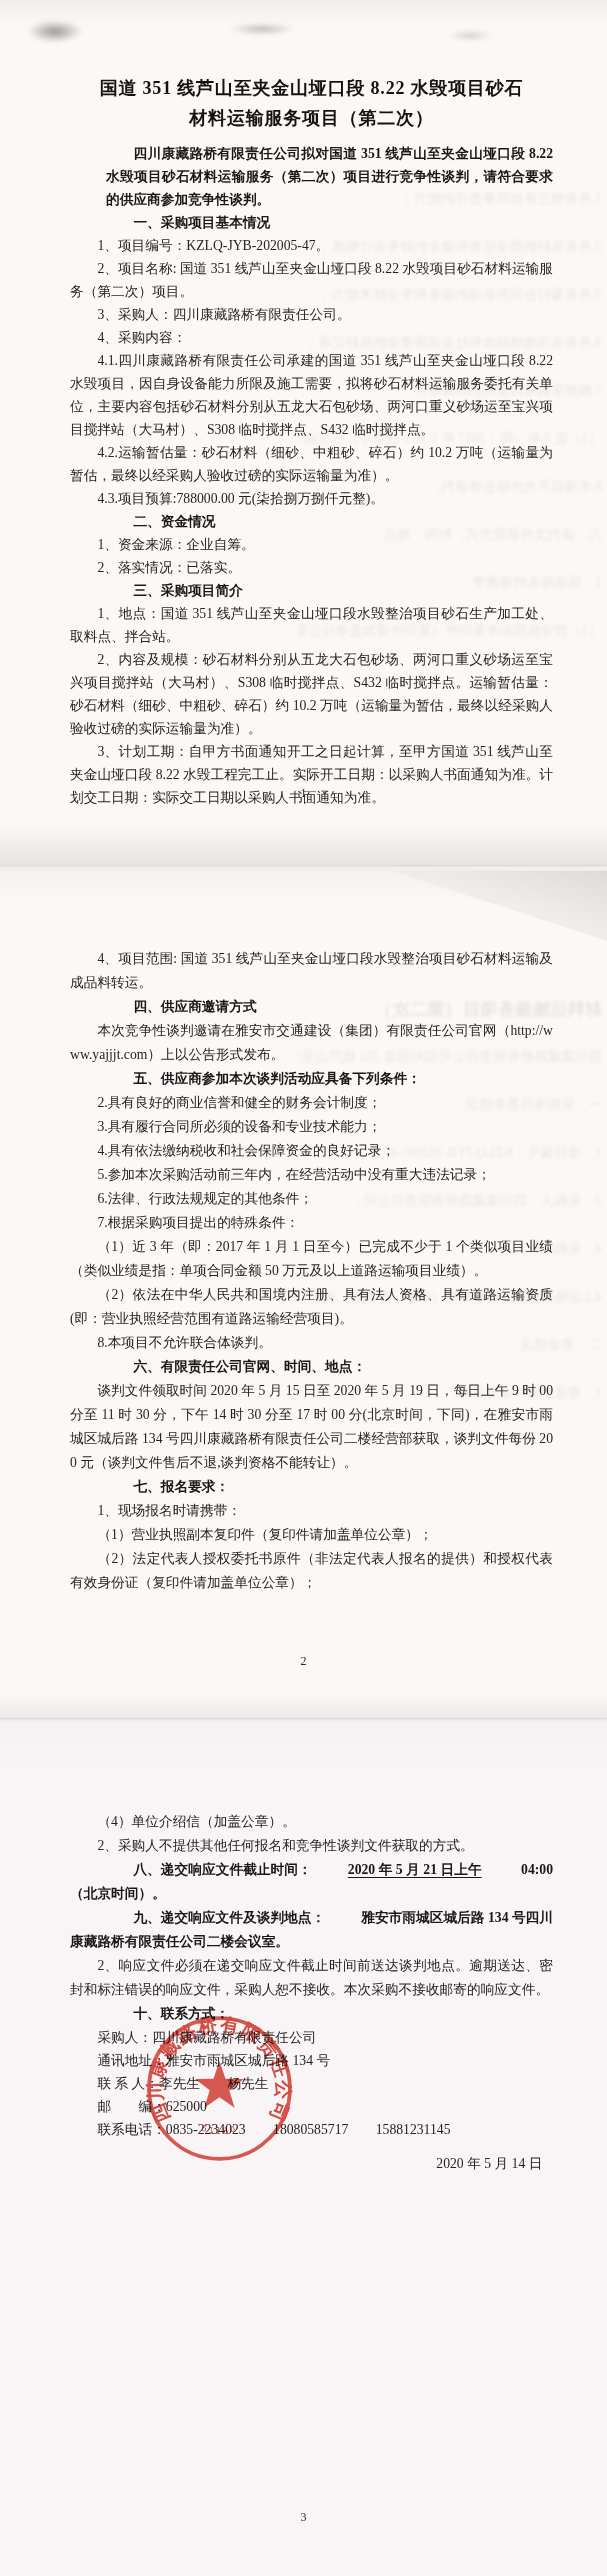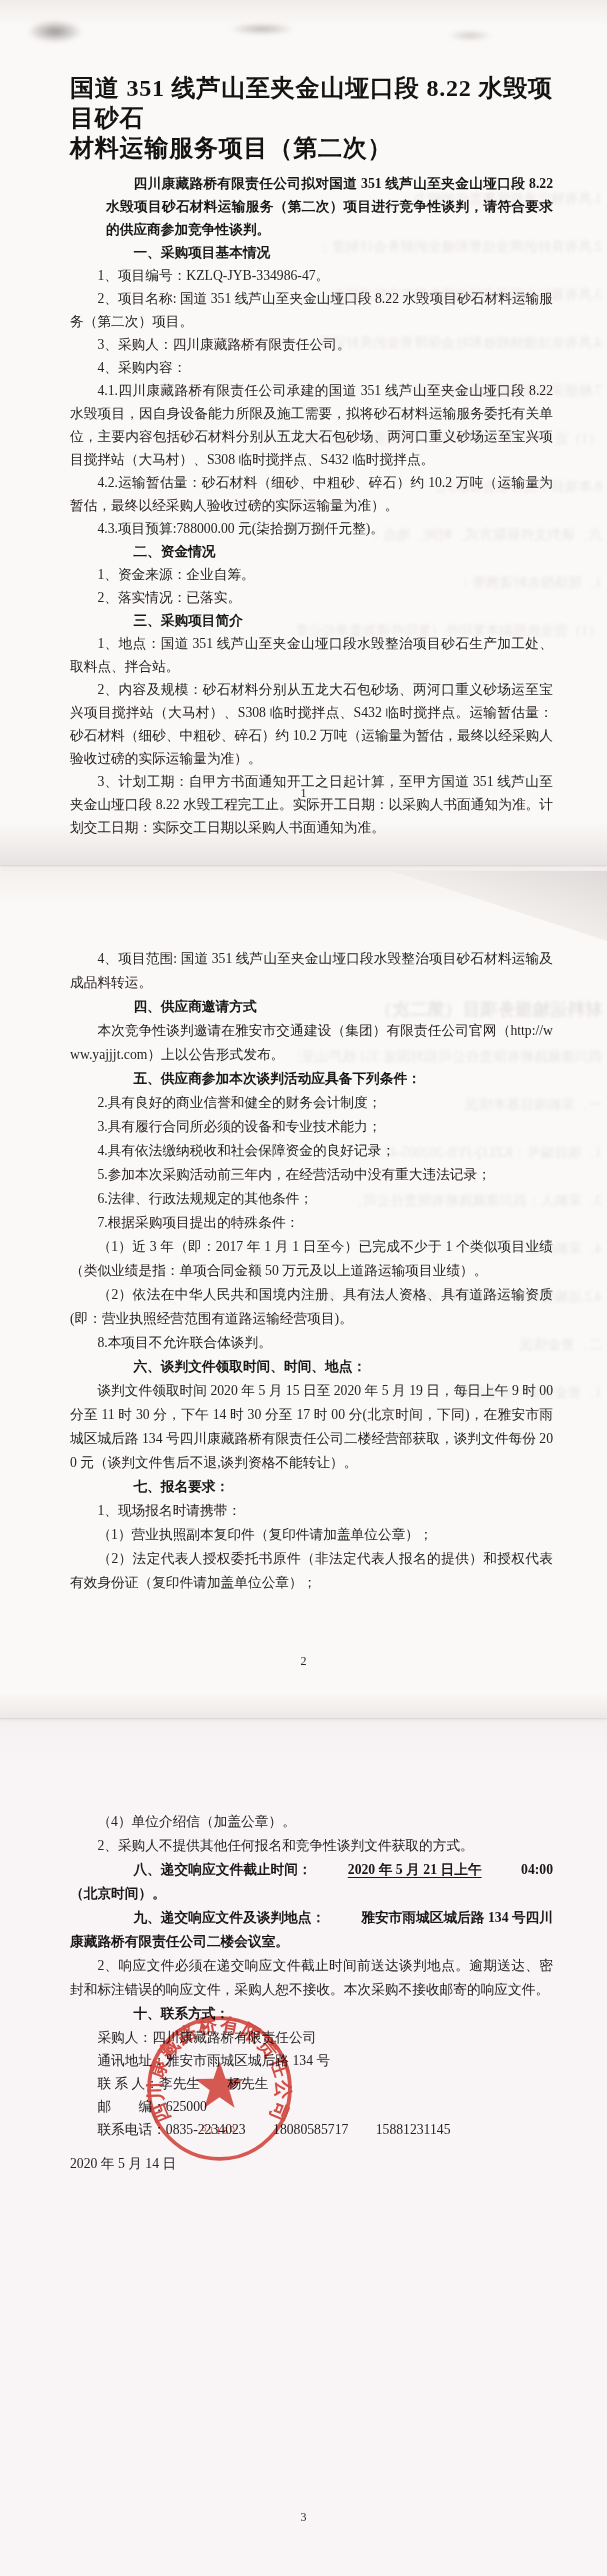--- a/index.html
+++ b/index.html
@@ -13,33 +13,33 @@
   .page-1 { top:0;     height:865px; background:linear-gradient(#f0ecea 0%, #fbf9f7 3%, #fbf9f7 95%, #e7e3e2 100%); }
   .page-2 { top:871px; height:847px; background:linear-gradient(#f4f1ef 0%, #fbf9f7 4%, #fbf9f7 97%, #ece8e7 100%); }
   .page-3 { top:1722px; height:854px; background:linear-gradient(#f5f0f2 0%, #f9f4f6 5%, #f9f4f6 100%); }
 
   .content { position:absolute; left:70px; width:483px; }
   .c1 { top:73px; }
   .c2 { top:76px; }
   .c3 { top:88px; }
 
   .title {
-    margin:0 0 9px 0; font-size:24px; font-weight:bold; text-align:left;
+    margin:0 0 9px 0; font-size:18px; font-weight:bold; text-align:center;
     line-height:30px; color:#151312; letter-spacing:0.8px;
   }
   .line {
     margin:0; font-size:13.7px; line-height:23px; text-align:justify;
     word-break:break-all; color:#262222;
   }
   .c2 .line, .c3 .line { line-height:24px; }
   .contact-line { line-height:23px !important; }
   .ind  { text-indent:2em; }
   .bold { font-weight:bold; color:#1a1717;margin-left:36px; }
   .ul   { text-decoration:underline; text-underline-offset:3px; }
-  .date-line { padding-right:10.6px; margin-top:10.6px; }
+  .date-line { text-align:right; padding-right:10.6px; margin-top:10.6px; }
 
   .pageno {
     position:absolute; left:0; width:100%; text-align:center;
     font-size:12px; color:#2a2626;
   }
   .pn1 { top:786px; } .pn2 { top:783px; } .pn3 { top:788px; }
 
   
   .smudge { position:absolute; pointer-events:none; filter:blur(2.3px); }
   .sm-a { top:20px; left:27px;  width:56px; height:23px; background:radial-gradient(ellipse,rgba(75,70,70,.55),transparent 70%); }
@@ -88,21 +88,21 @@
       <p>（1）营业执照副本复印件（复印件请加盖单位公章）；</p>
     </div>
 
     <div class="content c1">
       <h1 class="title">
         <span>国道 351 线芦山至夹金山垭口段 8.22 水毁项目砂石</span><br>
         <span>材料运输服务项目（第二次）</span>
       </h1>
       <p class="line ind bold">四川康藏路桥有限责任公司拟对国道 351 线芦山至夹金山垭口段 8.22 水毁项目砂石材料运输服务（第二次）项目进行竞争性谈判，请符合要求的供应商参加竞争性谈判。</p>
       <p class="line ind bold">一、采购项目基本情况</p>
-      <p class="line ind">1、项目编号：KZLQ-JYB-334986-47。</p>
+      <p class="line ind">1、项目编号：KZLQ-JYB-202005-47。</p>
       <p class="line ind">2、项目名称: 国道 351 线芦山至夹金山垭口段 8.22 水毁项目砂石材料运输服务（第二次）项目。</p>
       <p class="line ind">3、采购人：四川康藏路桥有限责任公司。</p>
       <p class="line ind">4、采购内容：</p>
       <p class="line ind">4.1.四川康藏路桥有限责任公司承建的国道 351 线芦山至夹金山垭口段 8.22 水毁项目，因自身设备能力所限及施工需要，拟将砂石材料运输服务委托有关单位，主要内容包括砂石材料分别从五龙大石包砂场、两河口重义砂场运至宝兴项目搅拌站（大马村）、S308 临时搅拌点、S432 临时搅拌点。</p>
       <p class="line ind">4.2.运输暂估量：砂石材料（细砂、中粗砂、碎石）约 10.2 万吨（运输量为暂估，最终以经采购人验收过磅的实际运输量为准）。</p>
       <p class="line ind">4.3.项目预算:788000.00 元(柒拾捌万捌仟元整)。</p>
       <p class="line ind bold">二、资金情况</p>
       <p class="line ind">1、资金来源：企业自筹。</p>
       <p class="line ind">2、落实情况：已落实。</p>
       <p class="line ind bold">三、采购项目简介</p>
@@ -135,21 +135,21 @@
       <p class="line ind bold">五、供应商参加本次谈判活动应具备下列条件：</p>
       <p class="line ind">2.具有良好的商业信誉和健全的财务会计制度；</p>
       <p class="line ind">3.具有履行合同所必须的设备和专业技术能力；</p>
       <p class="line ind">4.具有依法缴纳税收和社会保障资金的良好记录；</p>
       <p class="line ind">5.参加本次采购活动前三年内，在经营活动中没有重大违法记录；</p>
       <p class="line ind">6.法律、行政法规规定的其他条件；</p>
       <p class="line ind">7.根据采购项目提出的特殊条件：</p>
       <p class="line ind">（1）近 3 年（即：2017 年 1 月 1 日至今）已完成不少于 1 个类似项目业绩（类似业绩是指：单项合同金额 50 万元及以上道路运输项目业绩）。</p>
       <p class="line ind">（2）依法在中华人民共和国境内注册、具有法人资格、具有道路运输资质(即：营业执照经营范围有道路运输经营项目)。</p>
       <p class="line ind">8.本项目不允许联合体谈判。</p>
-      <p class="line ind bold">六、谈判文件领取时间、时间、地点：</p>
+      <p class="line ind bold">六、有限责任公司官网、时间、地点：</p>
       <p class="line ind">谈判文件领取时间 2020 年 5 月 15 日至 2020 年 5 月 19 日，每日上午 9 时 00 分至 11 时 30 分，下午 14 时 30 分至 17 时 00 分(北京时间，下同)，在雅安市雨城区城后路 134 号四川康藏路桥有限责任公司二楼经营部获取，谈判文件每份 200 元（谈判文件售后不退,谈判资格不能转让）。</p>
       <p class="line ind bold">七、报名要求：</p>
       <p class="line ind">1、现场报名时请携带：</p>
       <p class="line ind">（1）营业执照副本复印件（复印件请加盖单位公章）；</p>
       <p class="line ind">（2）法定代表人授权委托书原件（非法定代表人报名的提供）和授权代表有效身份证（复印件请加盖单位公章）；</p>
     </div>
     <div class="pageno pn2">2</div>
   </section>
 
   <section class="page page-3">

